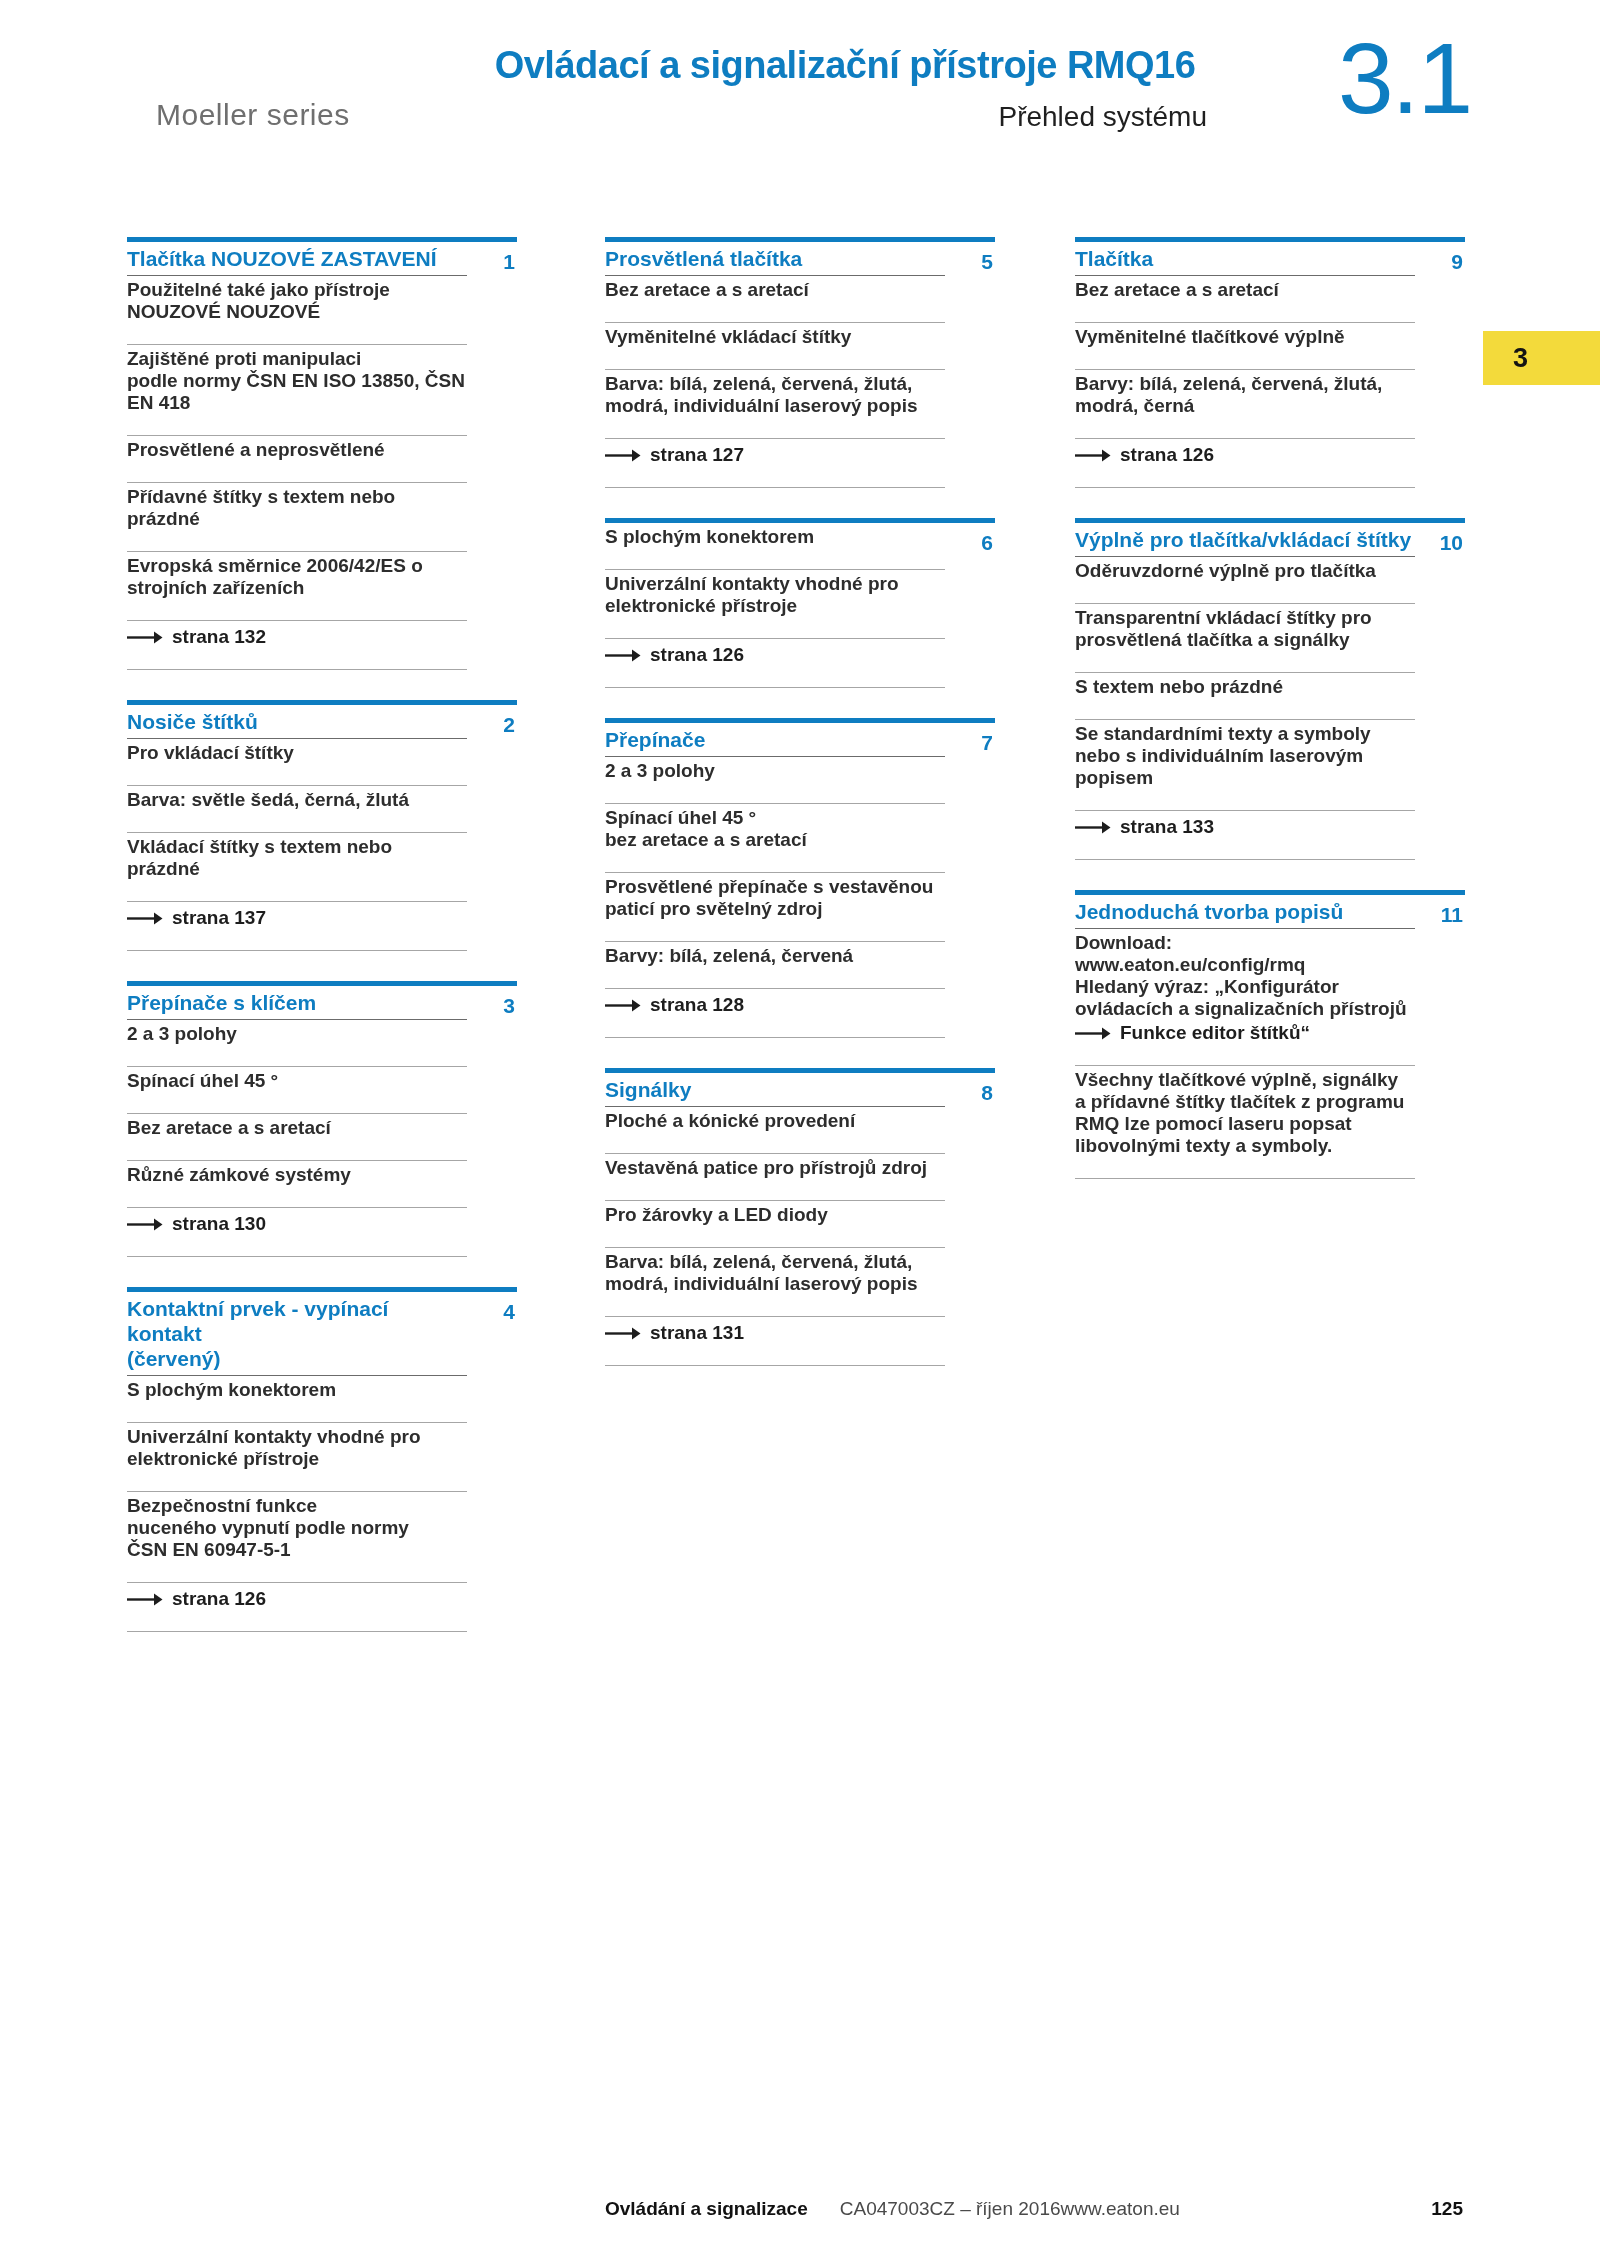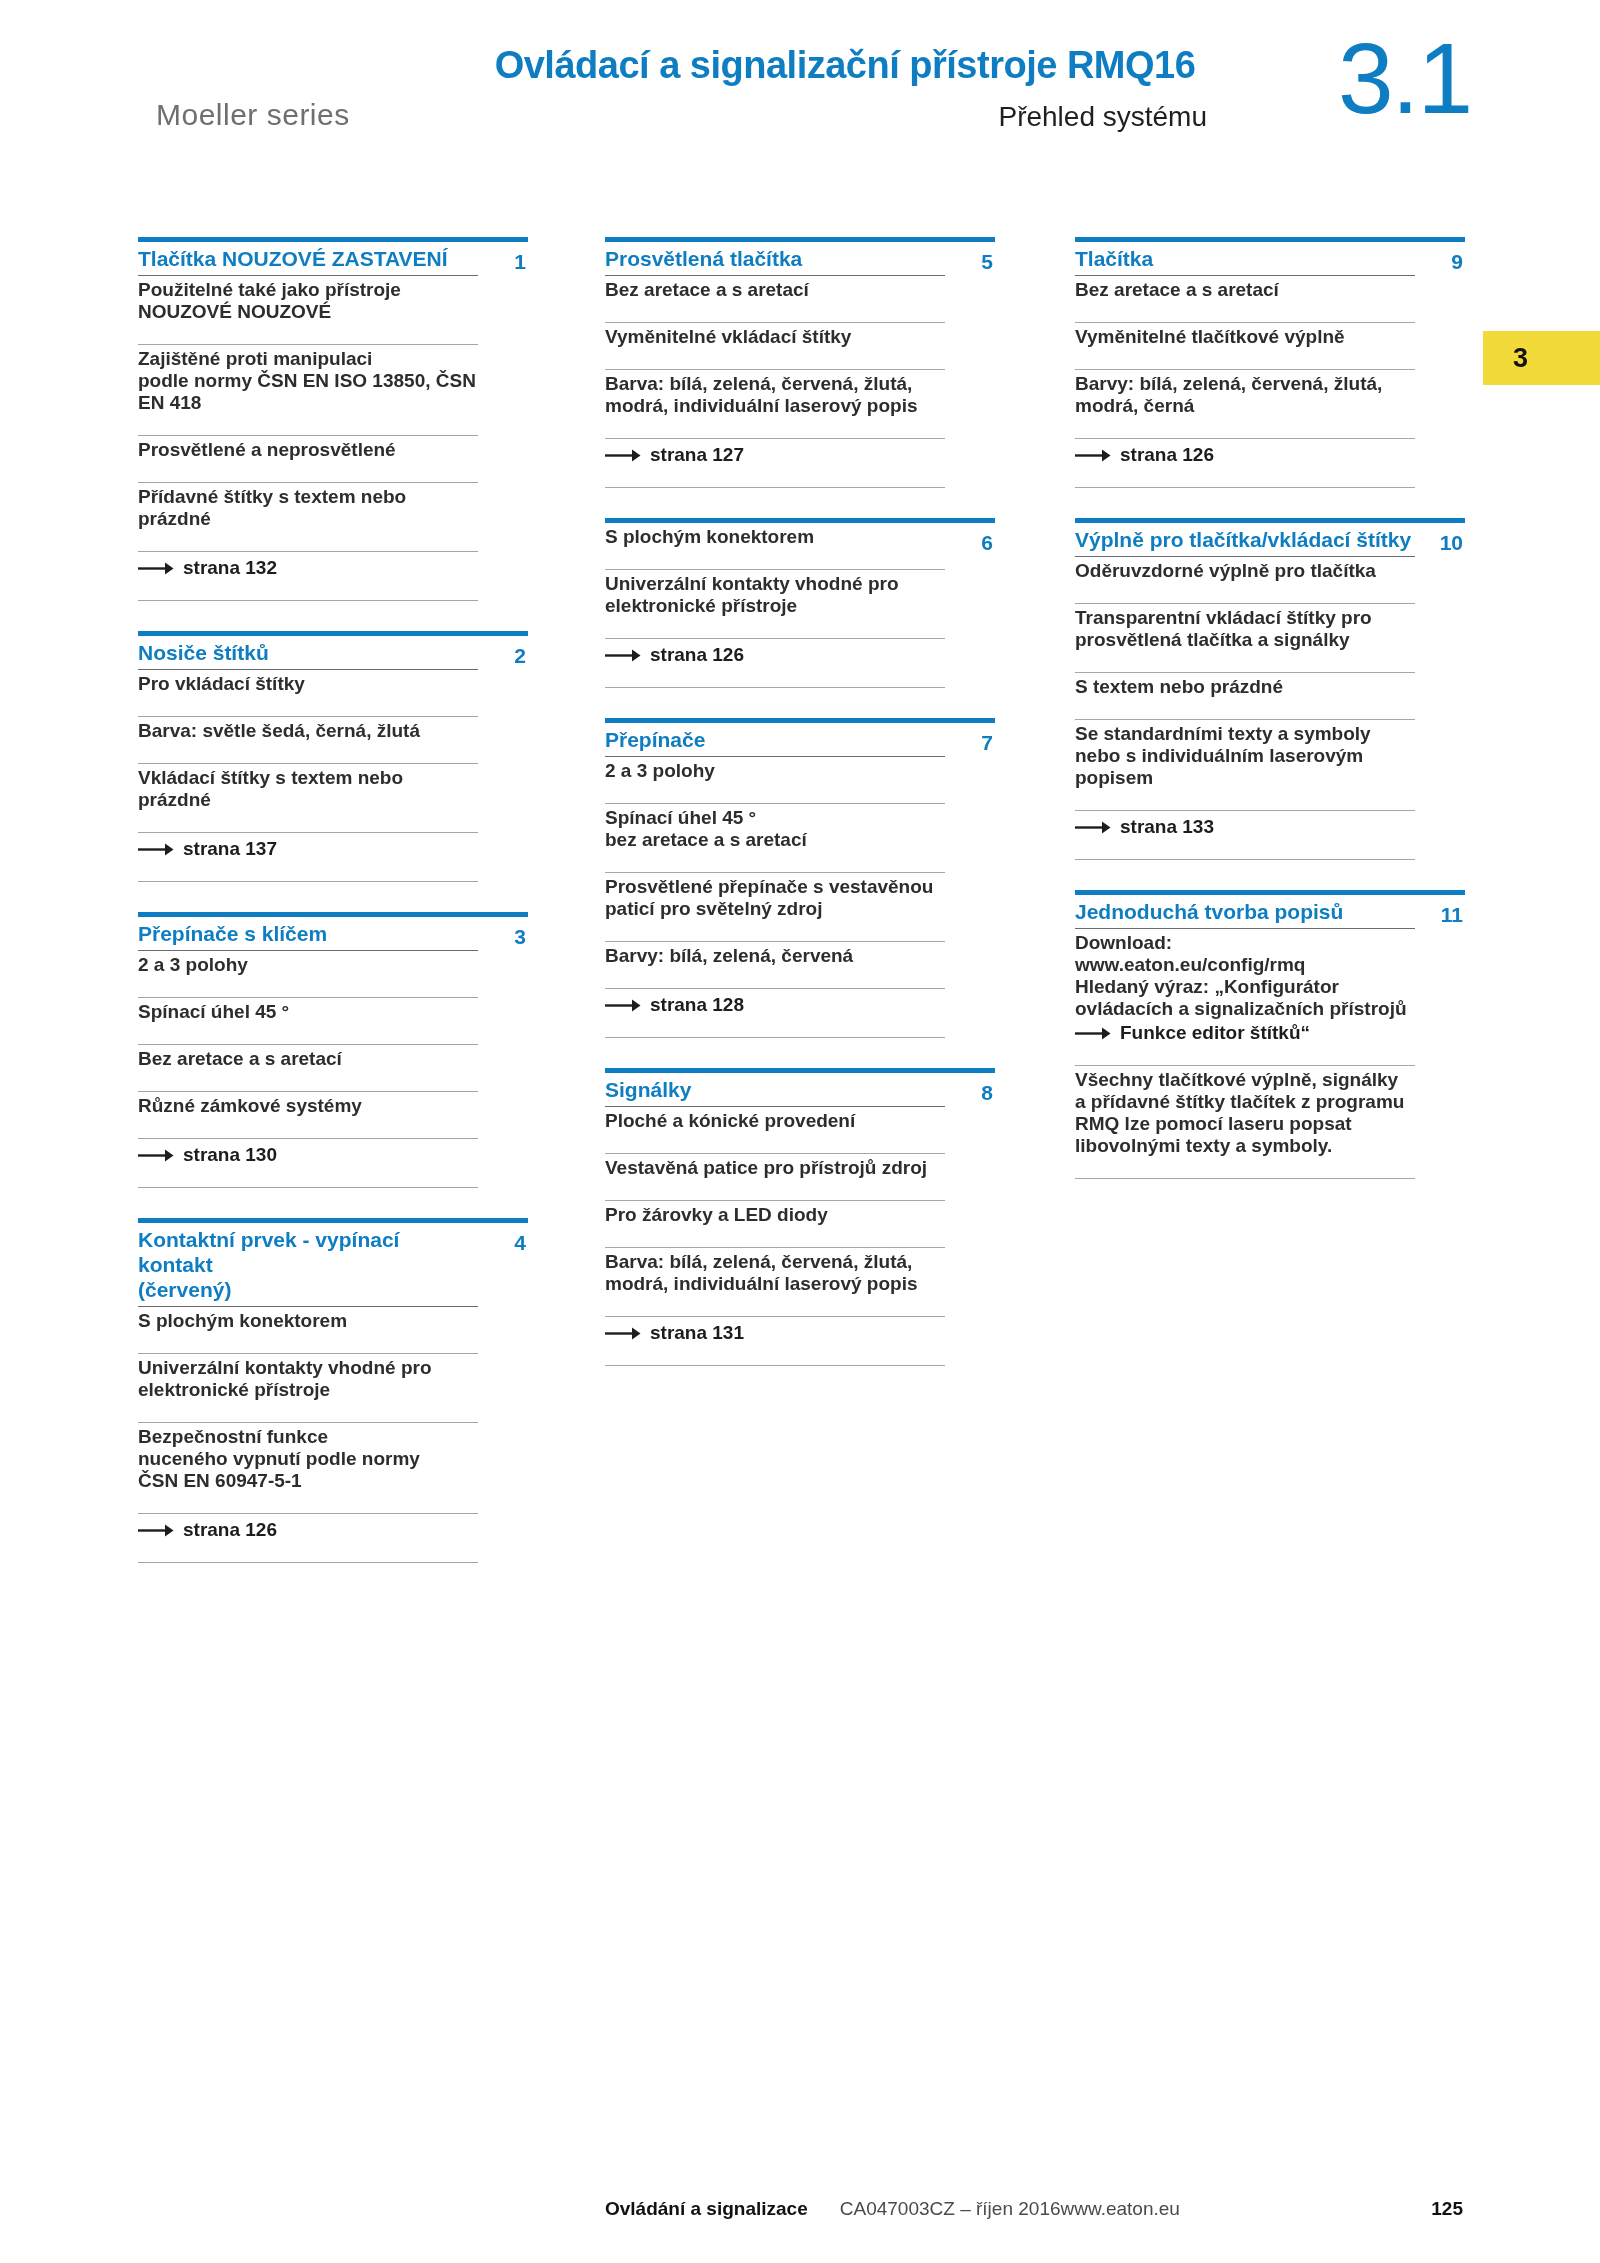--- a/index.html
+++ b/index.html
@@ -20,21 +20,21 @@
     font-size:38px;font-weight:700;color:var(--accent);letter-spacing:-.5px;}
   .doc-subtitle{position:absolute;left:545px;top:101px;width:662px;text-align:right;
     font-size:28px;color:#1f1f1f;}
   .chapter-num{position:absolute;left:1338px;top:28px;font-size:100px;color:var(--accent);
     line-height:1;letter-spacing:-2px;}
   .side-tab{position:absolute;right:0;top:331px;width:117px;height:54px;background:#f3da3b;
     display:flex;align-items:center;}
   .side-tab span{margin-left:30px;font-size:27px;font-weight:700;color:#131313;}
   
   .column{position:absolute;top:237px;width:390px;}
-  .column:nth-child(1){left:138px;}
+  .column:nth-child(1){left:127px;}
   .column:nth-child(2){left:605px;}
   .column:nth-child(3){left:1075px;}
   .section{position:relative;border-top:5px solid var(--accent);margin-bottom:30px;}
   .sec-head{margin-right:50px;padding:4px 0 4px;border-bottom:1px solid var(--head-line);}
   .sec-title-line{font-size:21px;line-height:25px;font-weight:700;color:var(--accent);}
   .sec-num{position:absolute;right:2px;top:8px;font-size:21px;font-weight:700;color:var(--accent);}
   .row{margin-right:50px;padding:3px 0 21px;border-bottom:1px solid var(--row-line);font-weight:bold;}
   .line{font-size:19px;line-height:22px;color:var(--ink);}
   .arrow-line{display:flex;align-items:center;gap:9px;padding-top:2px;cursor:pointer;}
   .arrow-line .arrow-text{font-size:19px;line-height:22px;color:#1d1d1d;}
@@ -76,20 +76,24 @@
             <div class="line">EN 418</div>
           </div>
           <div class="row">
             <div class="line">Prosvětlené a neprosvětlené</div>
           </div>
           <div class="row">
             <div class="line">Přídavné štítky s textem nebo</div>
             <div class="line">prázdné</div>
           </div>
           <div class="row">
+            <div class="line">Evropská směrnice 2006/42/ES o</div>
+            <div class="line">strojních zařízeních</div>
+          </div>
+          <div class="row">
             <div class="arrow-line">
               <svg class="arrow-ico" width="36" height="13" viewBox="0 0 36 13">
                 <path d="M0 6.5 H29" stroke="#1d1d1d" stroke-width="2.4" fill="none"></path>
                 <path d="M27 0.5 L35.5 6.5 L27 12.5 Z" fill="#1d1d1d"></path>
               </svg>
               <span class="arrow-text">strana 132</span>
             </div>
           </div>
         </div>
         <div class="section">

